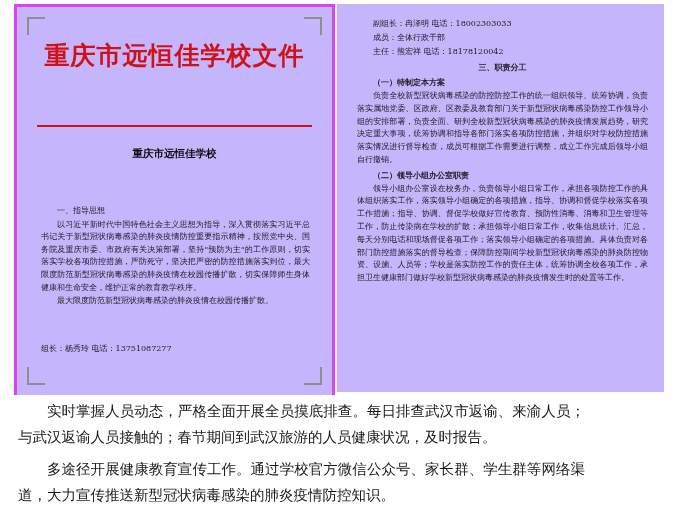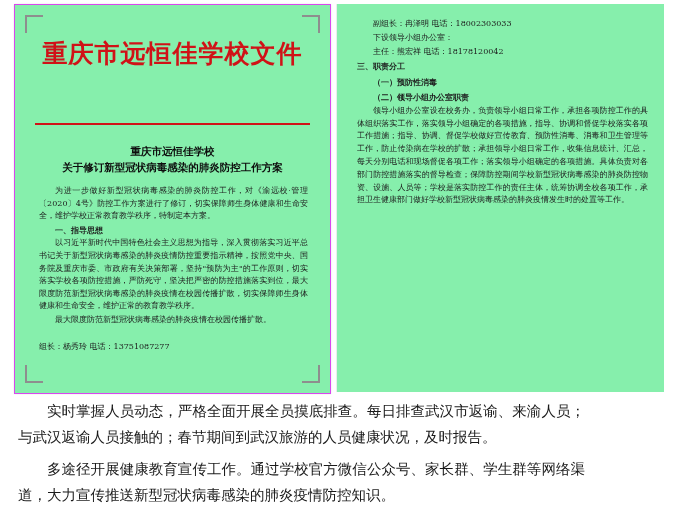--- a/index.html
+++ b/index.html
@@ -26,29 +26,29 @@
     left: 0;
     top: 0;
     width: 677px;
     height: 395px;
     background: #ffffff;
     overflow: hidden;
   }
 
   .sheet {
     position: absolute;
-    background: #86efac;
+    background: #c4b5fd;
     overflow: hidden;
   }
   .sheet-left {
     left: 14px;
     top: 4px;
     width: 315px;
     height: 388px;
-    border: 1px solid #d946ef;
+    border: 3px solid #d946ef;
     box-shadow: 0 0 2px rgba(0,0,0,0.10);
   }
   .sheet-right {
     left: 336px;
     top: 4px;
     width: 327px;
     height: 388px;
     border-left: 1px solid #ececec;
   }
 
@@ -122,23 +122,23 @@
     top: 180px;
     font-family: "DejaVu Serif", "Liberation Serif", serif;
     font-size: 8px;
     line-height: 12.6px;
     color: #1c1c1c;
     text-align: justify;
   }
   .doc-body p { margin: 0 0 1px 0; }
   .doc-body p.indent { text-indent: 16px; }
   .doc-body p.section {
-    font-weight: bold;
+    font-weight: normal;
     text-indent: 16px;
-    margin-top: 1px;
+    margin-top: 18px;
   }
   .doc-sign {
     position: absolute;
     left: 24px;
     right: 22px;
     bottom: 41px;
     font-family: "DejaVu Serif", "Liberation Serif", serif;
     font-size: 8px;
     color: #1c1c1c;
   }
@@ -151,23 +151,23 @@
     top: 14px;
     font-family: "DejaVu Serif", "Liberation Serif", serif;
     font-size: 8px;
     line-height: 12.8px;
     color: #1c1c1c;
     text-align: justify;
   }
   .rt-body p { margin: 0 0 1px 0; }
   .rt-body p.indent { text-indent: 16px; }
   .rt-body p.center-head {
+    text-align: center;
     font-weight: bold;
     margin: 3px 0 2px 0;
-    font-family: Liberation Mono, monospace;
   }
   .rt-body p.sub-head {
     text-indent: 16px;
     font-weight: bold;
     margin: 2px 0 1px 0;
   }
 
   
   .caption {
     position: absolute;
@@ -200,40 +200,39 @@
       <span class="corner bl"></span>
       <span class="corner br"></span>
 
       <div class="doc-title">重庆市远恒佳学校文件</div>
 
 
       <div class="red-rule"></div>
 
       <div class="doc-heading">
         <div>重庆市远恒佳学校</div>
-        <div>关于修订新型冠状病毒感染的肺炎防控工作方案</div>
       </div>
 
       <div class="doc-body">
-        <p class="indent">为进一步做好新型冠状病毒感染的肺炎防控工作，对《渝远校·管理〔2020〕4号》防控工作方案进行了修订，切实保障师生身体健康和生命安全，维护学校正常教育教学秩序，特制定本方案。</p>
         <p class="section">一、指导思想</p>
         <p class="indent">以习近平新时代中国特色社会主义思想为指导，深入贯彻落实习近平总书记关于新型冠状病毒感染的肺炎疫情防控重要指示精神，按照党中央、国务院及重庆市委、市政府有关决策部署，坚持"预防为主"的工作原则，切实落实学校各项防控措施，严防死守，坚决把严密的防控措施落实到位，最大限度防范新型冠状病毒感染的肺炎疫情在校园传播扩散，切实保障师生身体健康和生命安全，维护正常的教育教学秩序。</p>
         <p class="indent">最大限度防范新型冠状病毒感染的肺炎疫情在校园传播扩散。</p>
       </div>
 
       <div class="doc-sign">组长：杨秀玲  电话：13751087277</div>
     </div>
 
     <div class="sheet sheet-right">
       <div class="rt-body">
         <p class="indent">副组长：冉泽明  电话：18002303033</p>
-        <p class="indent">下设领导小组办公室：</p>
+        <p class="indent">成员：全体行政干部</p>
         <p class="indent">主任：熊宏祥  电话：18178120042</p>
         <p class="center-head">三、职责分工</p>
-        <p class="sub-head">（一）预防性消毒</p>
+        <p class="sub-head">（一）特制定本方案</p>
+        <p class="indent">负责全校新型冠状病毒感染的防控防控工作的统一组织领导、统筹协调，负责落实属地党委、区政府、区教委及教育部门关于新型冠状病毒感染防控工作领导小组的安排部署，负责全面、研判全校新型冠状病毒感染的肺炎疫情发展趋势，研究决定重大事项，统筹协调和指导各部门落实各项防控措施，并组织对学校防控措施落实情况进行督导检查，成员可根据工作需要进行调整，成立工作完成后领导小组自行撤销。</p>
         <p class="sub-head">（二）领导小组办公室职责</p>
         <p class="indent">领导小组办公室设在校务办，负责领导小组日常工作，承担各项防控工作的具体组织落实工作，落实领导小组确定的各项措施，指导、协调和督促学校落实各项工作措施；指导、协调、督促学校做好宣传教育、预防性消毒、消毒和卫生管理等工作，防止传染病在学校的扩散；承担领导小组日常工作，收集信息统计、汇总，每天分别电话和现场督促各项工作；落实领导小组确定的各项措施。具体负责对各部门防控措施落实的督导检查；保障防控期间学校新型冠状病毒感染的肺炎防控物资、设施、人员等；学校是落实防控工作的责任主体，统筹协调全校各项工作，承担卫生健康部门做好学校新型冠状病毒感染的肺炎疫情发生时的处置等工作。</p>
       </div>
     </div>
   </div>
 
   <div class="caption">
     <p>实时掌握人员动态，严格全面开展全员摸底排查。每日排查武汉市返谕、来渝人员；与武汉返谕人员接触的；春节期间到武汉旅游的人员健康状况，及时报告。</p>
     <p>多途径开展健康教育宣传工作。通过学校官方微信公众号、家长群、学生群等网络渠道，大力宣传推送新型冠状病毒感染的肺炎疫情防控知识。</p>
   </div>

